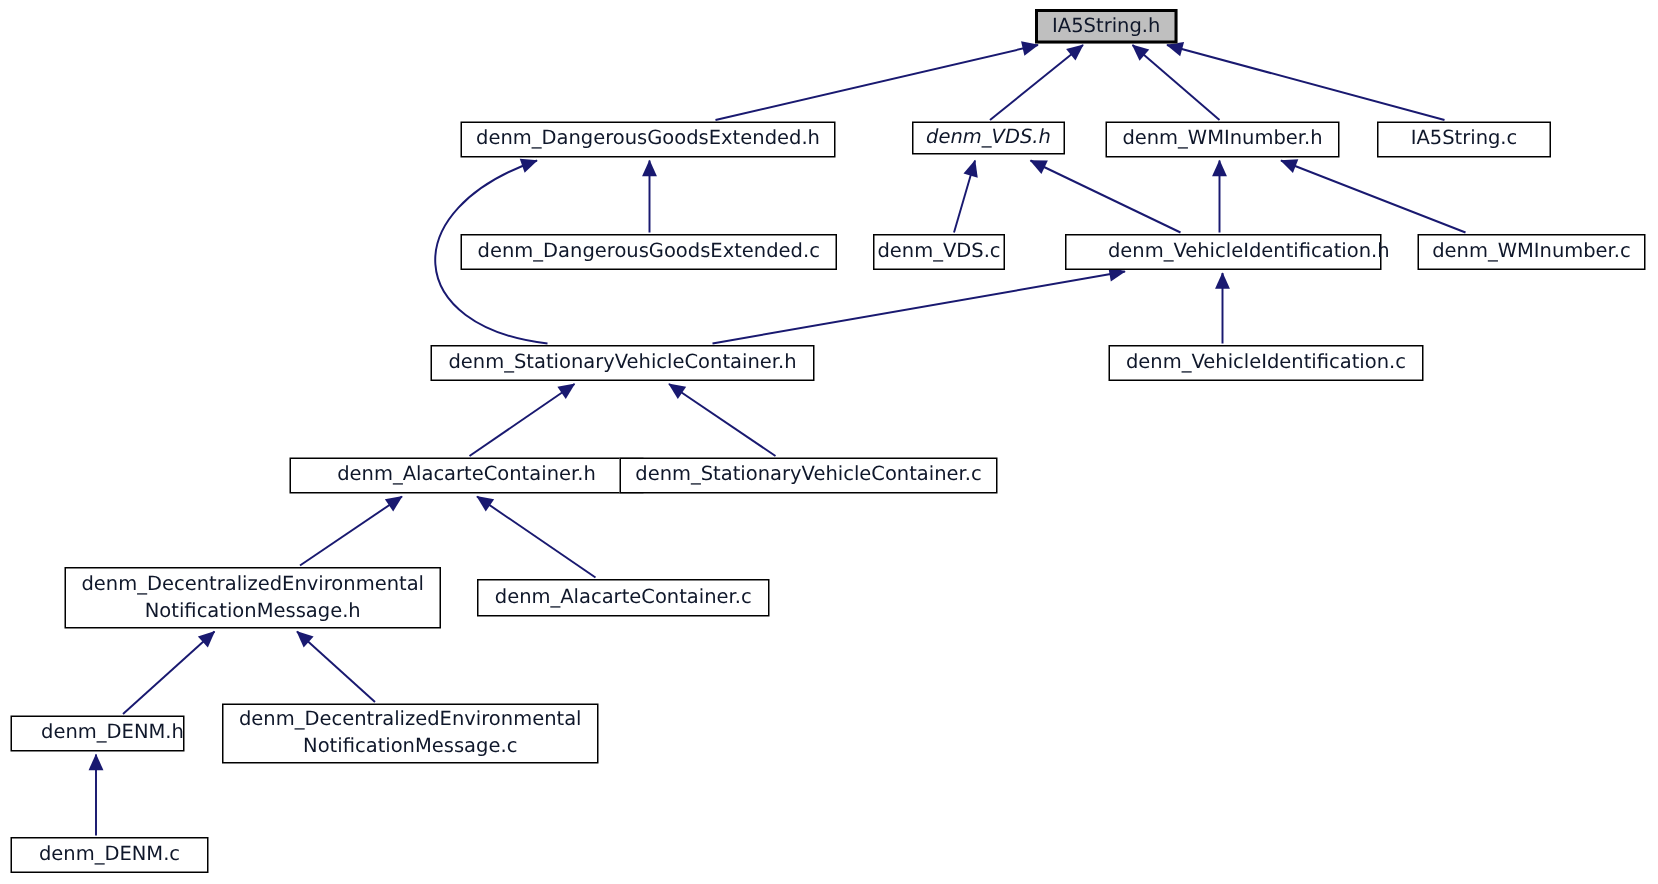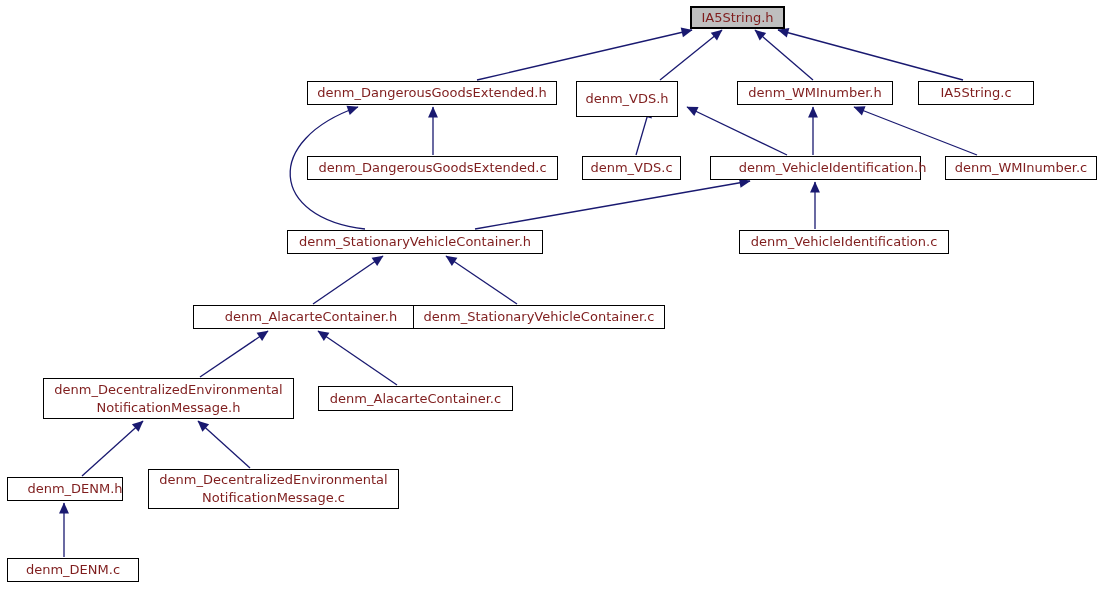--- a/index.html
+++ b/index.html
@@ -22,21 +22,21 @@
   }
   .edge {
     fill: none;
     stroke-width: 1.3px;
   }
   .graph-node {
     position: absolute;
     box-sizing: border-box;
     background: #ffffff;
     border: 1px solid #000000;
-    color: #7f1d1d;
+    color: #0f172a;
     font-size: 13px;
     line-height: 18px;
     display: flex;
     align-items: center;
     justify-content: center;
     text-align: center;
     white-space: pre-line;
     cursor: pointer;
   }
   .graph-node.highlight {
@@ -73,25 +73,25 @@
         <path d="M 200,377 L 268,331" class="edge" stroke="#191970" marker-end="url(#arrowhead)"></path>
         <path d="M 397,385 L 318,331" class="edge" stroke="#191970" marker-end="url(#arrowhead)"></path>
         <path d="M 82,476 L 143,421" class="edge" stroke="#191970" marker-end="url(#arrowhead)"></path>
         <path d="M 250,468 L 198,421" class="edge" stroke="#191970" marker-end="url(#arrowhead)"></path>
         <path d="M 64,557 L 64,503" class="edge" stroke="#191970" marker-end="url(#arrowhead)"></path>
       </g>
   </svg>
   <div>
       <div class="graph-node highlight" style="left: 690px; top: 6px; width: 95px; height: 23px;">IA5String.h</div>
       <div class="graph-node" style="left: 307px; top: 81px; width: 250px; height: 24px;">denm_DangerousGoodsExtended.h</div>
-      <div class="graph-node" style="left: 576px; top: 81px; width: 102px; height: 36px;">denm_VDS.h</div>
+      <div class="graph-node" style="left: 608px; top: 81px; width: 102px; height: 22px; font-style: italic;">denm_VDS.h</div>
       <div class="graph-node" style="left: 737px; top: 81px; width: 156px; height: 24px;">denm_WMInumber.h</div>
       <div class="graph-node" style="left: 918px; top: 81px; width: 116px; height: 24px;">IA5String.c</div>
       <div class="graph-node" style="left: 307px; top: 156px; width: 251px; height: 24px;">denm_DangerousGoodsExtended.c</div>
-      <div class="graph-node" style="left: 582px; top: 156px; width: 99px; height: 24px;">denm_VDS.c</div>
+      <div class="graph-node" style="left: 582px; top: 156px; width: 88px; height: 24px;">denm_VDS.c</div>
       <div class="graph-node" style="left: 710px; top: 156px; width: 211px; height: 24px; padding-left: 34px;">denm_VehicleIdentification.h</div>
       <div class="graph-node" style="left: 945px; top: 156px; width: 152px; height: 24px; text-align: center;">denm_WMInumber.c</div>
       <div class="graph-node" style="left: 287px; top: 230px; width: 256px; height: 24px;">denm_StationaryVehicleContainer.h</div>
       <div class="graph-node" style="left: 711px; top: 230px; width: 210px; height: 24px; margin-left: 28px;">denm_VehicleIdentification.c</div>
       <div class="graph-node" style="left: 193px; top: 305px; width: 236px; height: 24px;">denm_AlacarteContainer.h</div>
       <div class="graph-node" style="left: 413px; top: 305px; width: 252px; height: 24px;">denm_StationaryVehicleContainer.c</div>
       <div class="graph-node" style="left: 43px; top: 378px; width: 251px; height: 41px;">denm_DecentralizedEnvironmental
 NotificationMessage.h</div>
       <div class="graph-node" style="left: 318px; top: 386px; width: 195px; height: 25px;">denm_AlacarteContainer.c</div>
       <div class="graph-node" style="left: 7px; top: 477px; width: 116px; height: 24px; padding-left: 20px;">denm_DENM.h</div>

